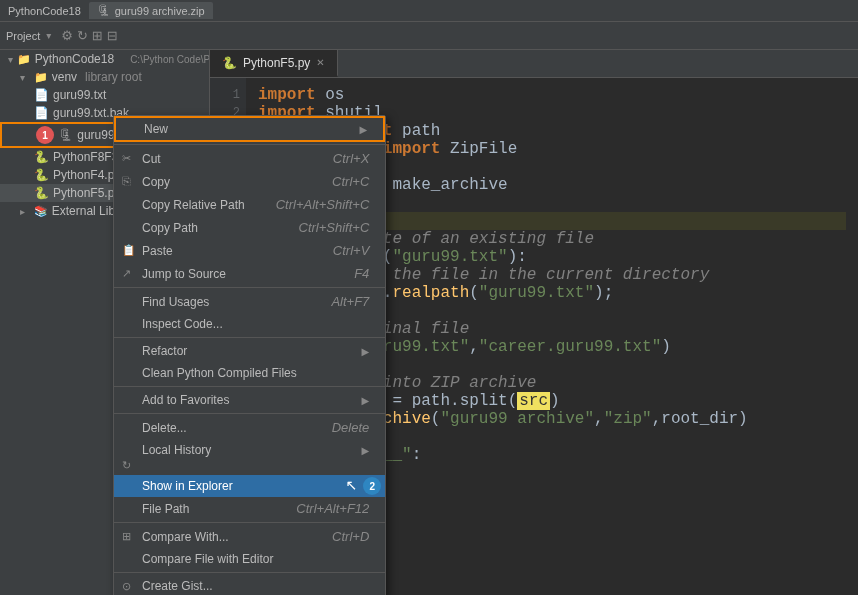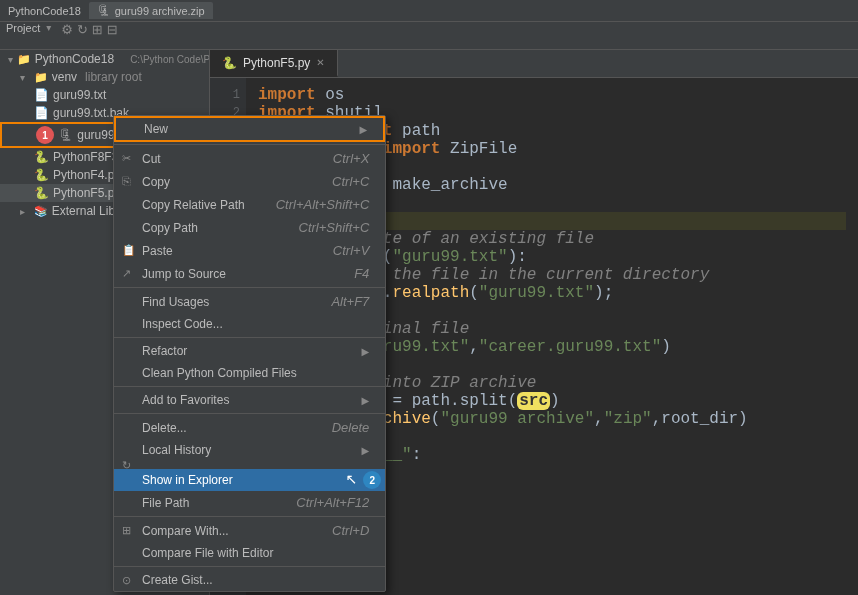--- a/index.html
+++ b/index.html
@@ -36,20 +36,21 @@
       display: flex;
       align-items: center;
       gap: 4px;
     }
 
     
     .toolbar {
       background: #3c3f41;
       height: 28px;
       display: flex;
+      align-items: center;
       padding: 0 6px;
       border-bottom: 1px solid #555;
       gap: 4px;
     }
 
     
     .main-layout {
       display: flex;
       height: calc(595px - 50px);
     }
@@ -147,21 +148,21 @@
       font-size: 16px;
       line-height: 18px;
       color: #a9b7c6;
       overflow: hidden;
     }
     .code-line { white-space: nowrap; }
     .kw { color: #cc7832; font-weight: bold; }
     .str { color: #6a8759; }
     .fn { color: #ffc66d; }
     .comment { color: #808080; font-style: italic; }
-    .highlight-yellow { background: #f0e060; color: #333; border-radius: 6px; padding: 0 2px; font-weight: bold; }
+    .highlight-yellow { background: #f0e060; color: #333; border-radius: 0; padding: 0 2px; }
 
     
     .context-menu {
       position: absolute;
       top: 115px;
       left: 113px;
       background: #3c3f41;
       border: 1px solid #555;
       border-radius: 2px;
       min-width: 260px;
@@ -423,21 +424,21 @@
 
   <div class="menu-item">
     <span>Local History</span>
     <span class="menu-arrow">▶</span>
   </div>
 
   <div class="menu-item">
     <span class="menu-icon">↻</span>
   </div>
 
-  <div class="menu-item highlighted" style="position:relative;">
+  <div class="menu-item highlighted" style="position:relative;margin-top:6px;">
     <span>Show in Explorer</span>
     <span class="badge badge-blue" style="position:absolute;right:4px;">2</span>
 
     <span style="position:absolute;right:28px;bottom:4px;font-size:14px;color:#fff;">↖</span>
   </div>
 
   <div class="menu-item">
     <span>File Path</span>
     <span class="menu-shortcut">Ctrl+Alt+F12</span>
   </div>

